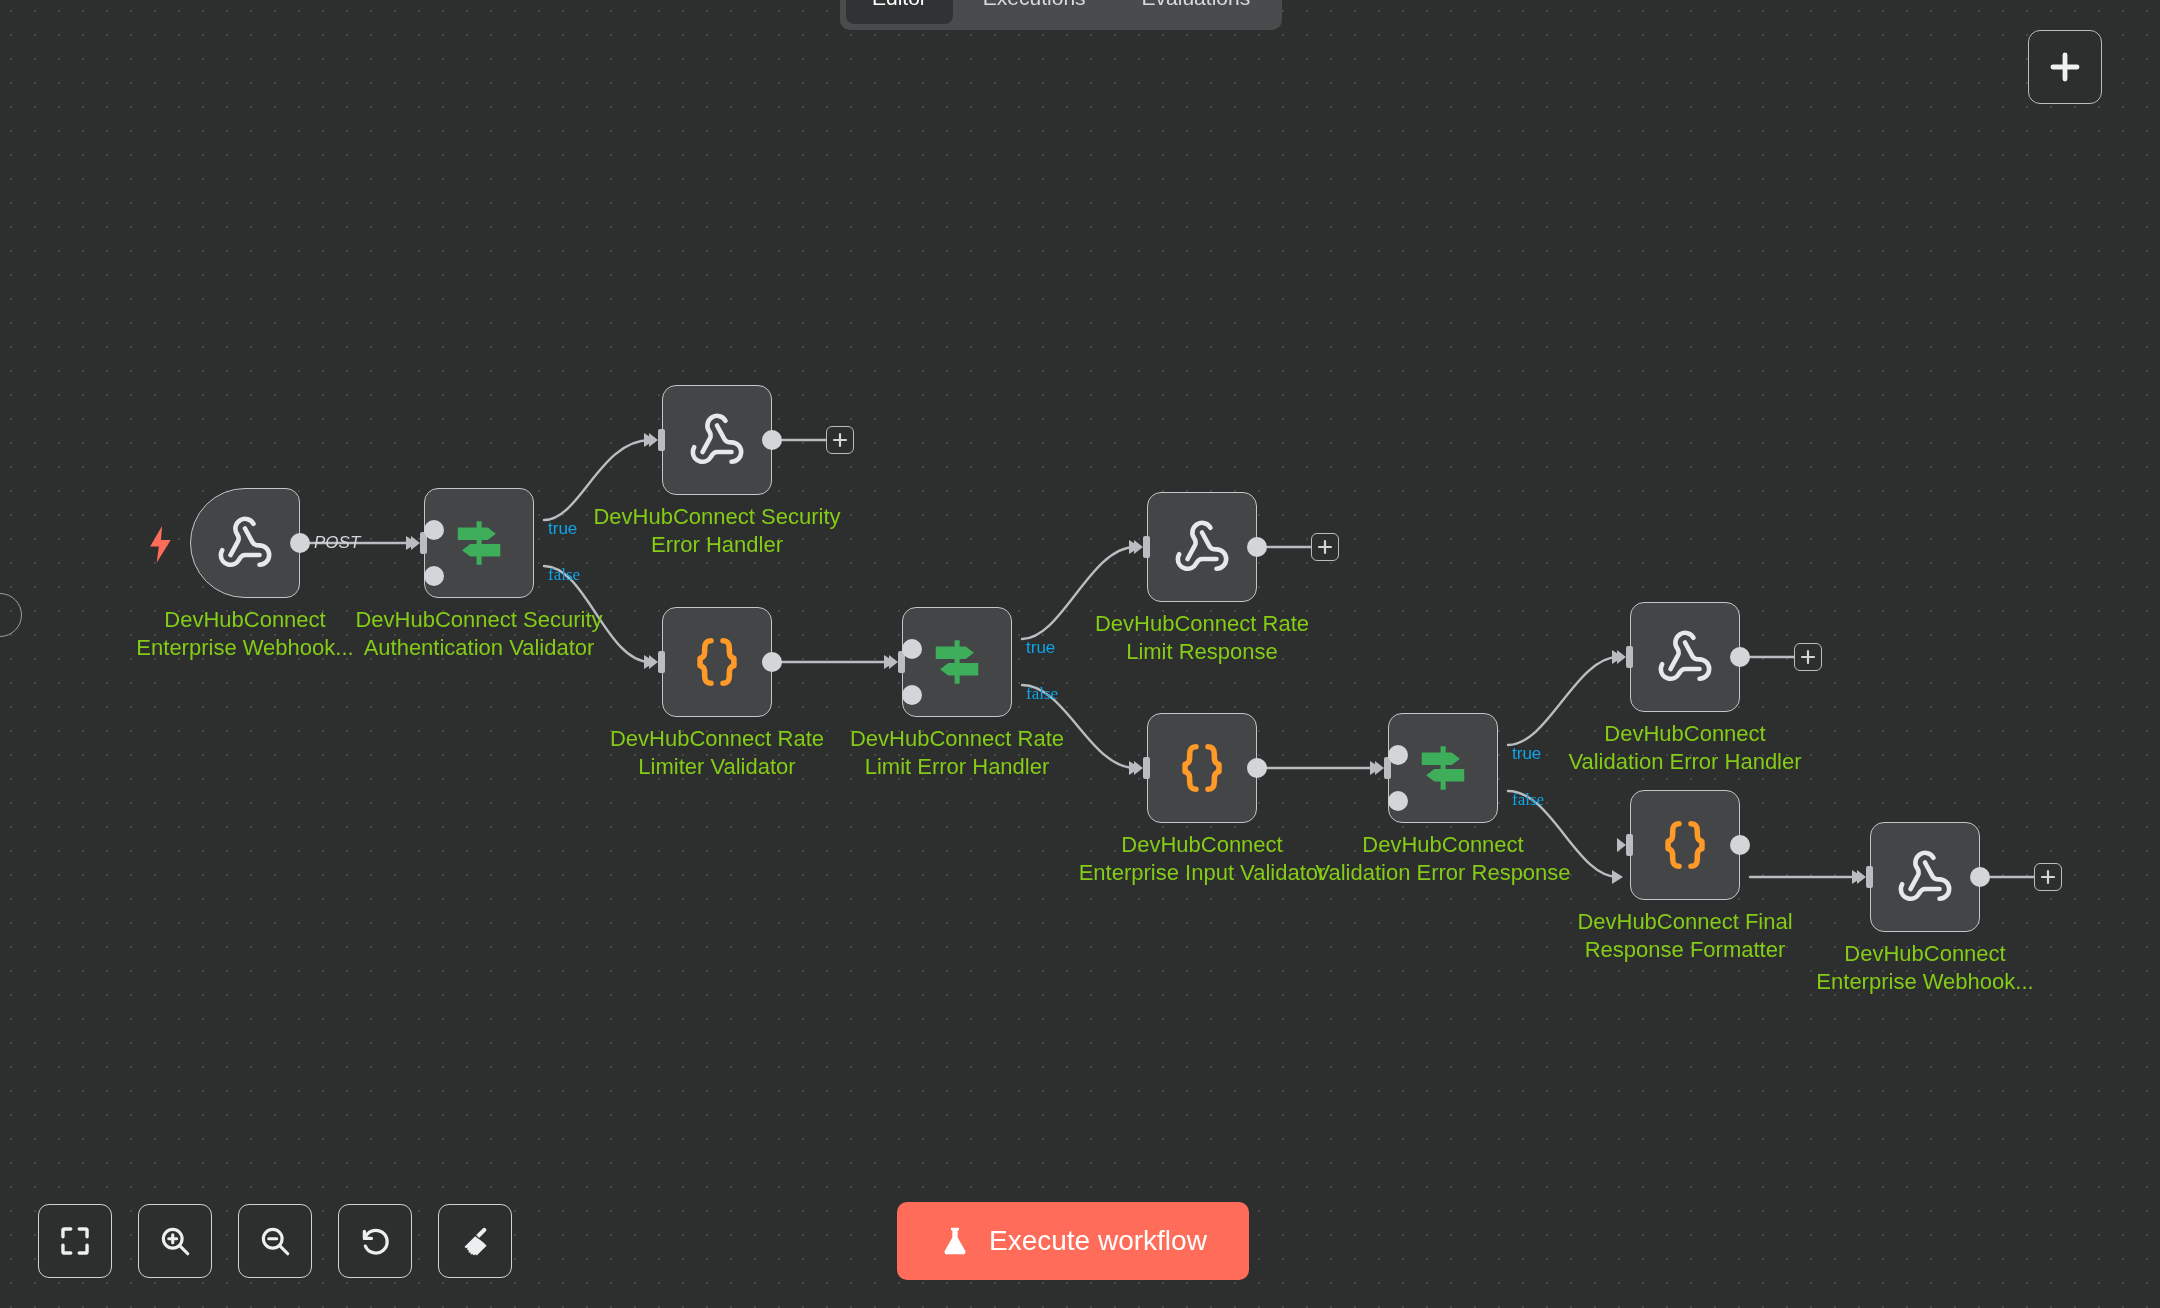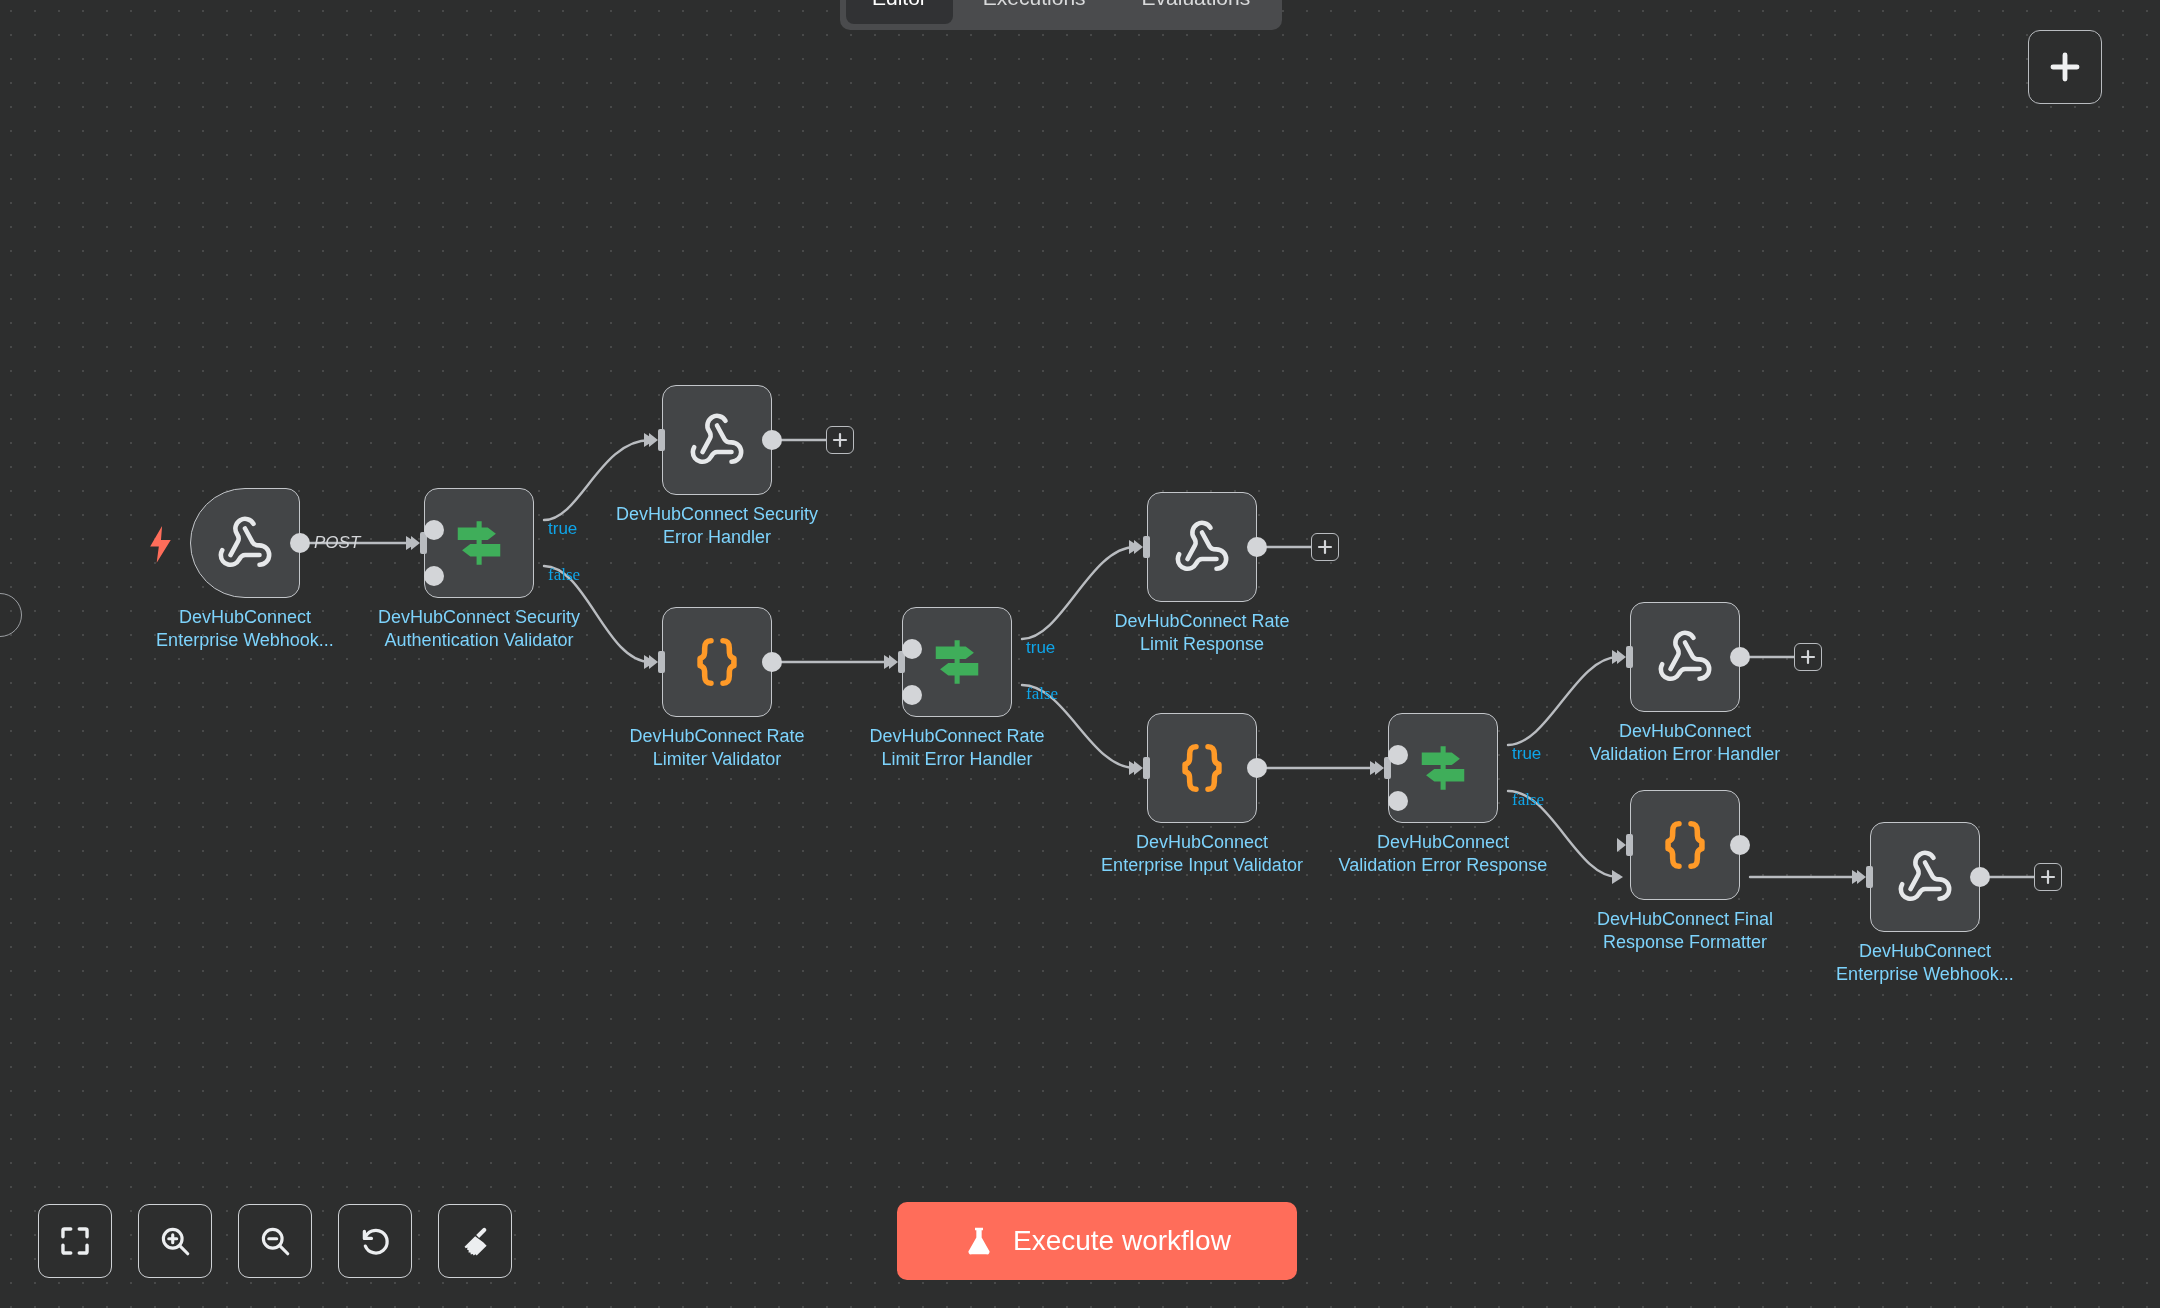--- a/index.html
+++ b/index.html
@@ -69,22 +69,22 @@
   .node.trigger .box{
     border-top-left-radius:55px;
     border-bottom-left-radius:55px;
   }
   .node .box svg{ width:58px; height:58px; }
 
   .node .caption{
     position:absolute; top:118px; left:50%;
     transform:translateX(-50%);
     width:270px; text-align:center;
-    font-size:18px; line-height:1.25;
-    color:#7dd3fc; white-space:pre-line;
+    font-size:22px; line-height:1.25;
+    color:#84cc16; white-space:pre-line;
     pointer-events:none;
   }
 
   
   .port{
     position:absolute; width:20px; height:20px;
     border-radius:50%; background:#d3d5d8;
     top:50%; margin-top:-10px; z-index:12;
   }
   .port.out{ right:-10px; }
@@ -152,21 +152,21 @@
     width:74px; height:74px;
     border:1.5px solid #cfd2d6; border-radius:11px;
     background:#2d2e2e;
     display:flex; align-items:center; justify-content:center;
     cursor:pointer;
   }
   .tool-btn svg{ width:34px; height:34px; }
 
   #execute-btn{
     position:absolute; left:897px; bottom:28px;
-    height:78px; padding:0 66px;
+    height:78px; padding:0 42px;
     background:#ff6d5a; border:none; border-radius:10px;
     display:flex; align-items:center; gap:18px;
     color:#fff; font-size:28px; font-family:"Liberation Sans", sans-serif;
     cursor:pointer; z-index:40;
   }
   #execute-btn svg{ width:32px; height:32px; }
 </style>
 </head>
 <body>
 

